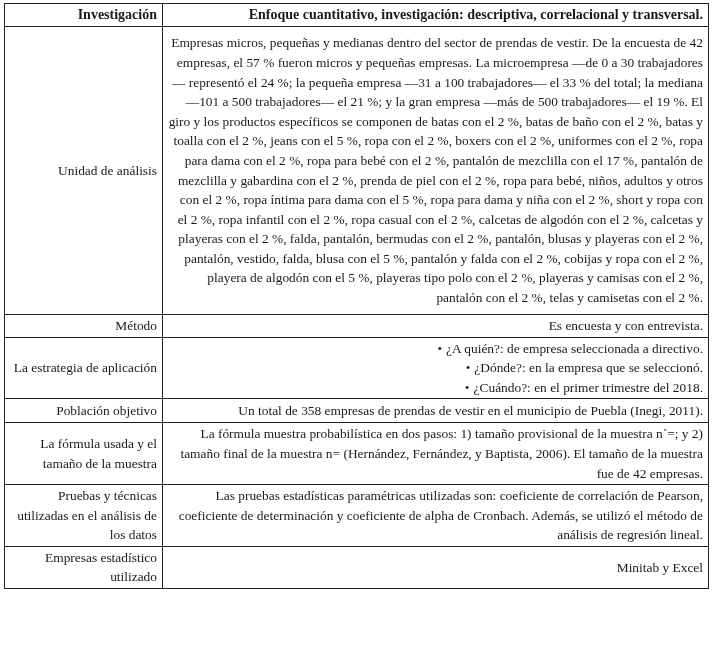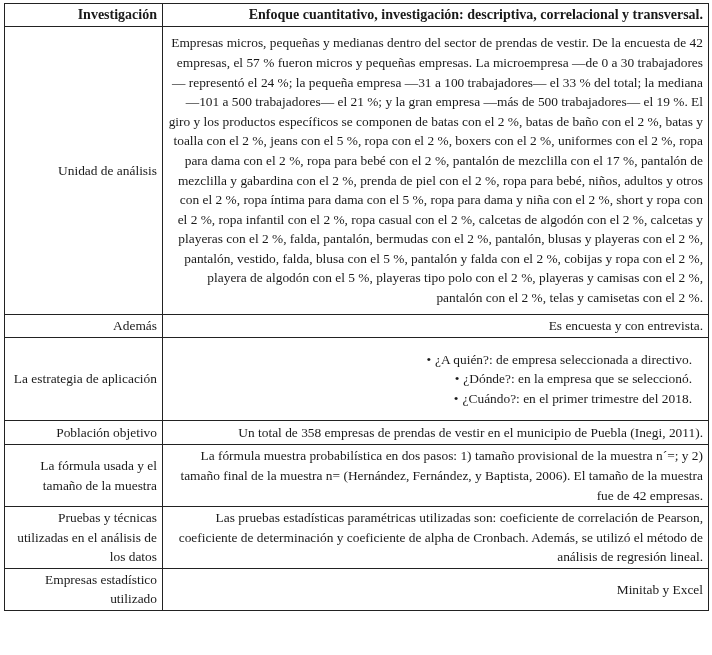--- a/index.html
+++ b/index.html
@@ -42,21 +42,21 @@
     td.label {
       padding-left: 5px;
       line-height: 19.5px;
     }
     td.value {
       text-align: justify;
       padding-left: 5px;
       padding-right: 5px;
     }
     .bullets {
-      margin: 11px;
+      margin: 0;
       padding: 0;
       list-style: none;
     }
     .bullets li {
       margin: 0;
       padding: 0;
     }
     .bullets li::before {
       content: "\2022";
       margin-right: 4px;
@@ -84,21 +84,21 @@
       <th>Investigación</th>
       <th>Enfoque cuantitativo, investigación: descriptiva, correlacional y transversal.</th>
     </tr>
   </thead>
   <tbody>
     <tr class="r-unidad">
       <td class="label">Unidad de análisis</td>
       <td class="value">Empresas micros, pequeñas y medianas dentro del sector de prendas de vestir. De la encuesta de 42 empresas, el 57 % fueron micros y pequeñas empresas. La microempresa —de 0 a 30 trabajadores— representó el 24 %; la pequeña empresa —31 a 100 trabajadores— el 33 % del total; la mediana —101 a 500 trabajadores— el 21 %; y la gran empresa —más de 500 trabajadores— el 19 %. El giro y los productos específicos se componen de batas con el 2 %, batas de baño con el 2 %, batas y toalla con el 2 %, jeans con el 5 %, ropa con el 2 %, boxers con el 2 %, uniformes con el 2 %, ropa para dama con el 2 %, ropa para bebé con el 2 %, pantalón de mezclilla con el 17 %, pantalón de mezclilla y gabardina con el 2 %, prenda de piel con el 2 %, ropa para bebé, niños, adultos y otros con el 2 %, ropa íntima para dama con el 5 %, ropa para dama y niña con el 2 %, short y ropa con el 2 %, ropa infantil con el 2 %, ropa casual con el 2 %, calcetas de algodón con el 2 %, calcetas y playeras con el 2 %, falda, pantalón, bermudas con el 2 %, pantalón, blusas y playeras con el 2 %, pantalón, vestido, falda, blusa con el 5 %, pantalón y falda con el 2 %, cobijas y ropa con el 2 %, playera de algodón con el 5 %, playeras tipo polo con el 2 %, playeras y camisas con el 2 %, pantalón con el 2 %, telas y camisetas con el 2 %.</td>
     </tr>
     <tr class="r-tecnica">
-      <td class="label">Además</td>
+      <td class="label">Método</td>
       <td class="value">Es encuesta y con entrevista.</td>
     </tr>
     <tr class="r-estrategia">
       <td class="label">La estrategia de aplicación</td>
       <td class="value">
         <ul class="bullets">
           <li>¿A quién?: de empresa seleccionada a directivo.</li>
           <li>¿Dónde?: en la empresa que se seleccionó.</li>
           <li>¿Cuándo?: en el primer trimestre del 2018.</li>
         </ul>

